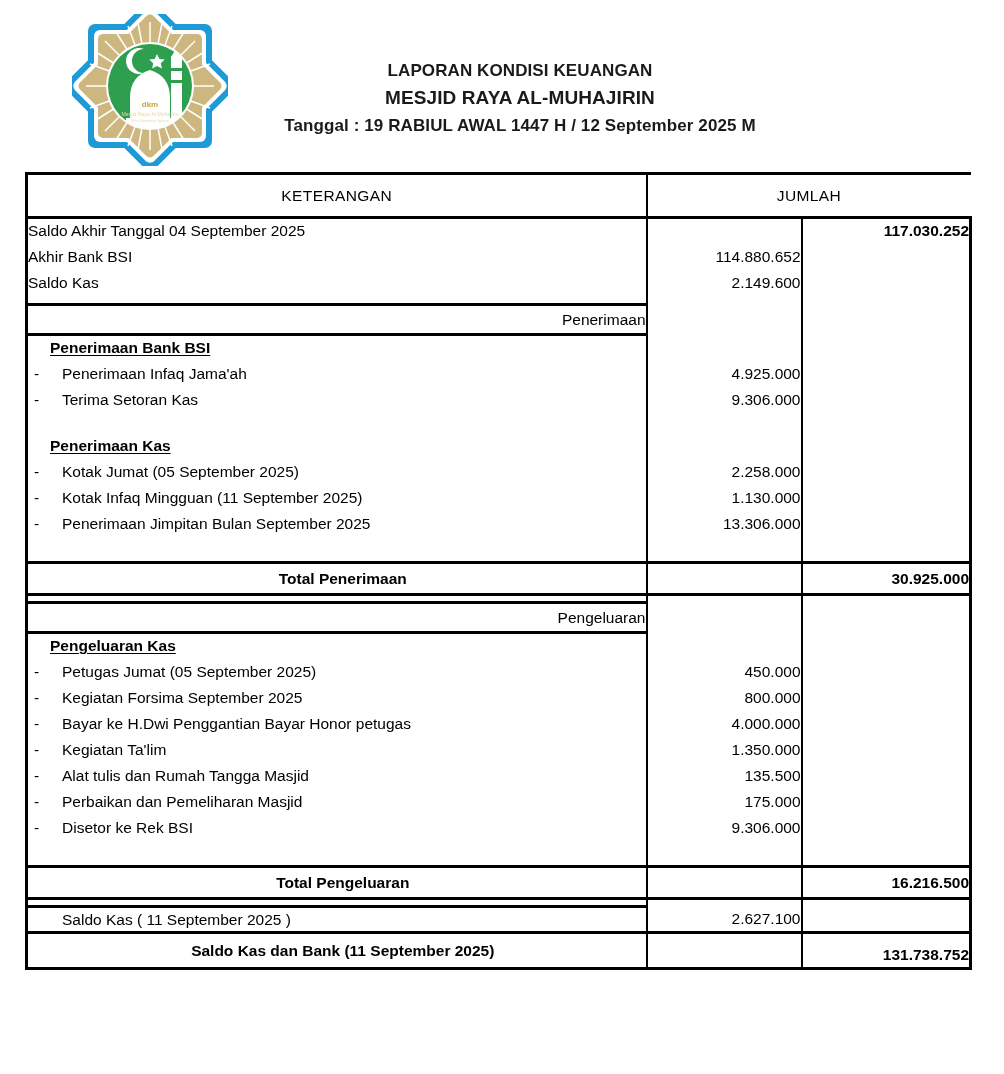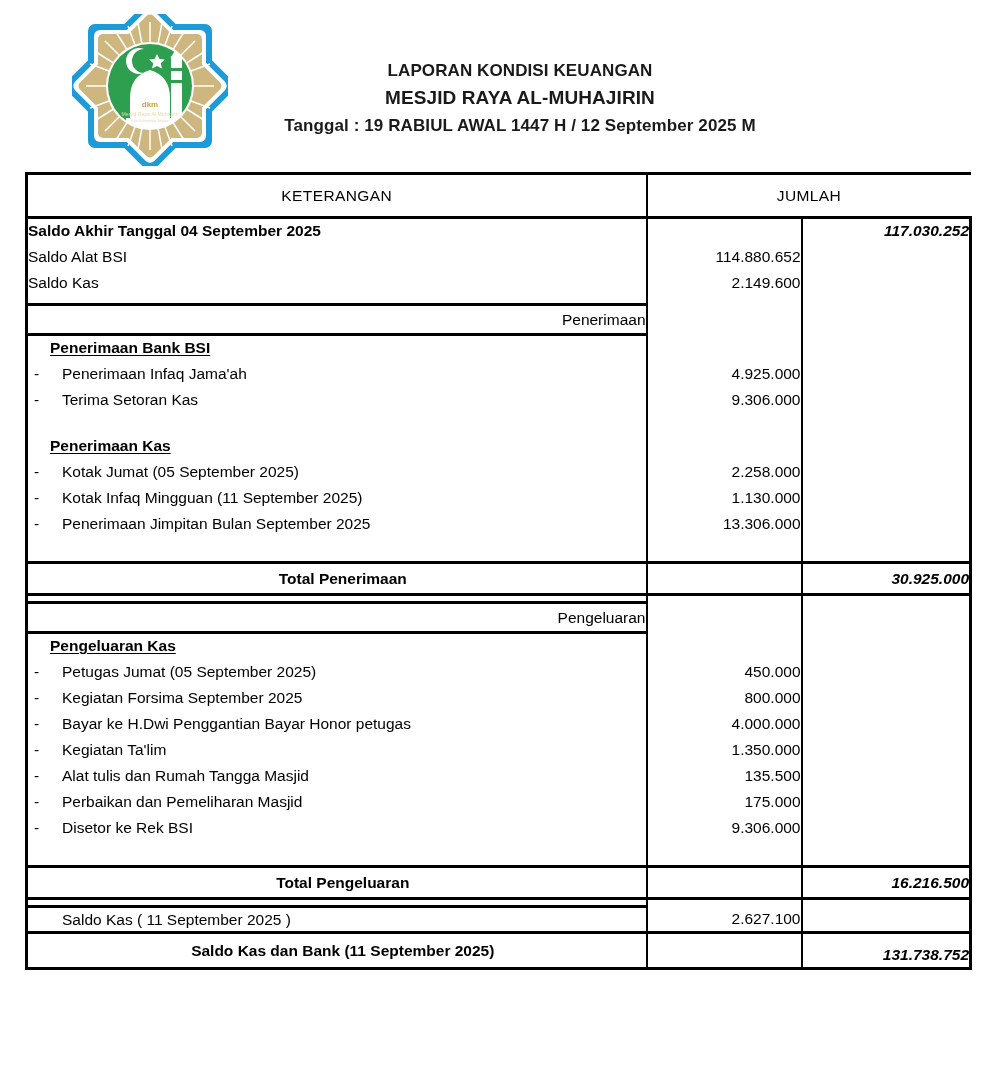--- a/index.html
+++ b/index.html
@@ -52,39 +52,39 @@
     padding: 0;
     vertical-align: middle;
     font-weight: normal;
     font-size: 15.5px;
   }
 
   
   .outer-t  { border-top: 3px solid #000; }
   .outer-b  { border-bottom: 3px solid #000; }
   .outer-l  { border-left: 3px solid #000; }
-  .outer-r  { border-right: 3px solid #000; font-style: italic; }
+  .outer-r  { border-right: 3px solid #000; }
   .v-line   { border-left: 2px solid #000; }
   .h-thick-t { border-top: 3px solid #000; }
   .h-thick-b { border-bottom: 3px solid #000; }
 
   .hdr-cell {
     height: 44px; text-align: center;
     font-weight: bold; font-size: 16px;
     letter-spacing: 0.4px;
   }
 
   .rowh { height: 26px; }
   .rowh-sp { height: 20px; }
 
   .desc {
     padding-left: 4px;
     white-space: nowrap;
   }
-  .desc.bold { font-weight: bold; margin-left: 40px; }
+  .desc.bold { font-weight: normal; margin-left: 40px; }
   .desc.sub {
     padding-left: 22px;
     font-weight: bold;
     text-decoration: underline;
     text-underline-offset: 2px;
   }
   .desc.center {
     text-align: center; font-weight: bold;
     padding-left: 12px;
   }
@@ -215,21 +215,21 @@
           <th class="hdr-cell outer-t outer-l outer-b">KETERANGAN</th>
           <th class="hdr-cell outer-t outer-b v-line" colspan="2">JUMLAH</th>
         </tr>
 
         <tr class="rowh">
           <td class="desc bold outer-l">Saldo Akhir Tanggal 04 September 2025</td>
           <td class="v-line"></td>
           <td class="num bold v-line outer-r">117.030.252</td>
         </tr>
         <tr class="rowh">
-          <td class="desc outer-l">Saldo  Alat BSI</td>
+          <td class="desc outer-l">Akhir  Bank BSI</td>
           <td class="num v-line">114.880.652</td>
           <td class="v-line outer-r"></td>
         </tr>
         <tr class="rowh">
           <td class="desc outer-l">Saldo Kas</td>
           <td class="num v-line">2.149.600</td>
           <td class="v-line outer-r"></td>
         </tr>
         <tr style="height:9px">
           <td class="outer-l h-thick-b"></td>

